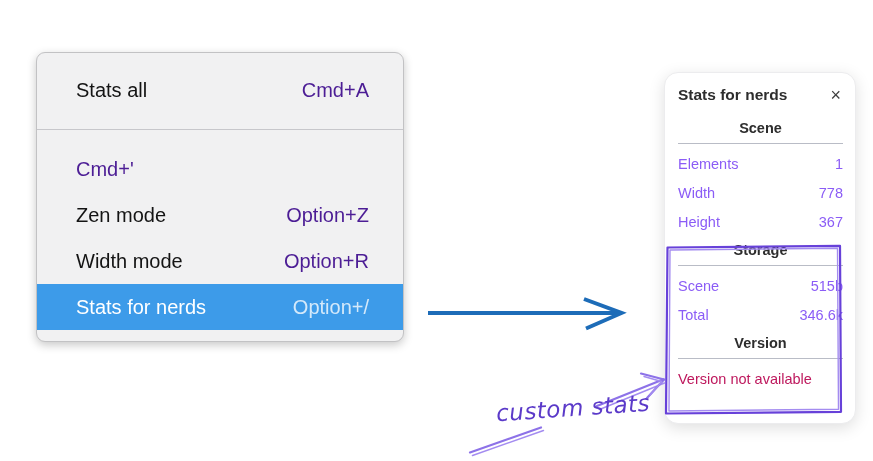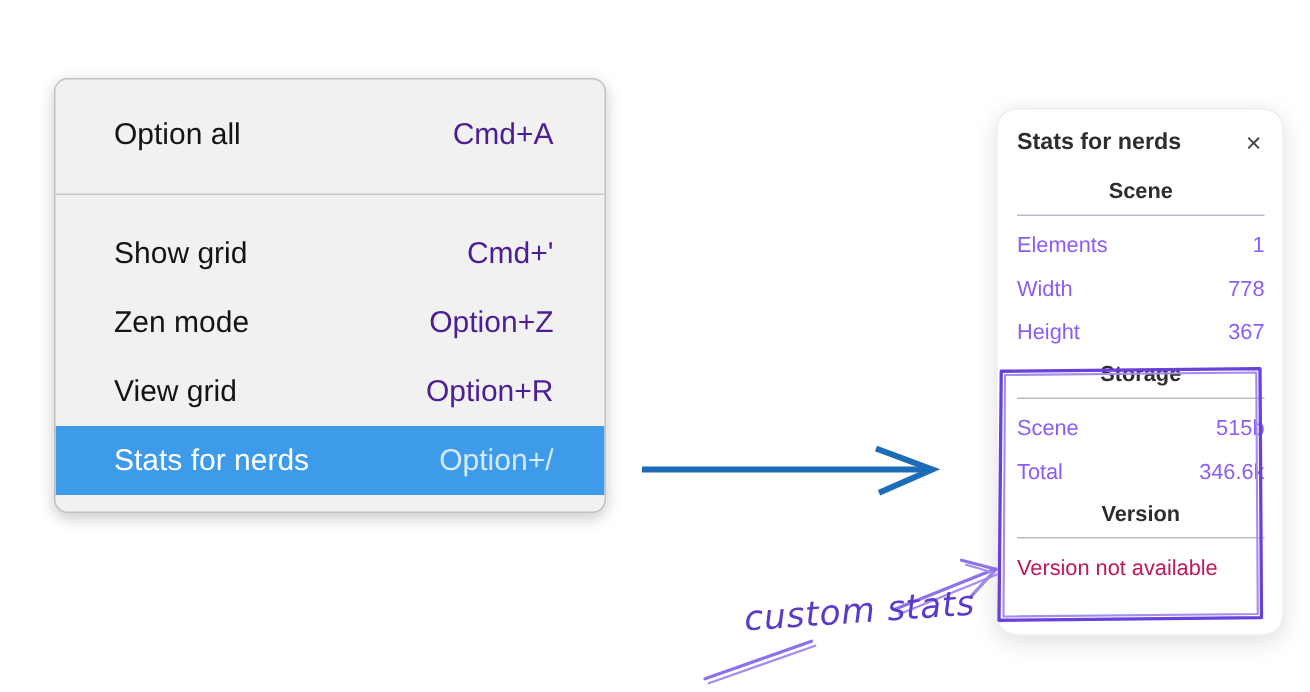--- a/index.html
+++ b/index.html
@@ -151,34 +151,33 @@
     color: var(--annotation-color, #5b3ac9);
     transform: rotate(-4deg);
     font-family: "DejaVu Sans", sans-serif;
   }
 </style>
 </head>
 <body>
 
 <div class="context-menu">
   <div class="menu-item">
-    <span>Option all</span>
+    <span>Stats all</span>
     <span class="shortcut">Cmd+A</span>
   </div>
   <div class="menu-divider"></div>
   <div class="menu-item">
-    <span>Show grid</span>
     <span class="shortcut">Cmd+'</span>
   </div>
   <div class="menu-item">
     <span>Zen mode</span>
     <span class="shortcut">Option+Z</span>
   </div>
   <div class="menu-item">
-    <span>View grid</span>
+    <span>Width mode</span>
     <span class="shortcut">Option+R</span>
   </div>
   <div class="menu-item highlighted">
     <span>Stats for nerds</span>
     <span class="shortcut">Option+/</span>
   </div>
 </div>
 
 <div class="stats-panel">
   <div class="panel-header">

